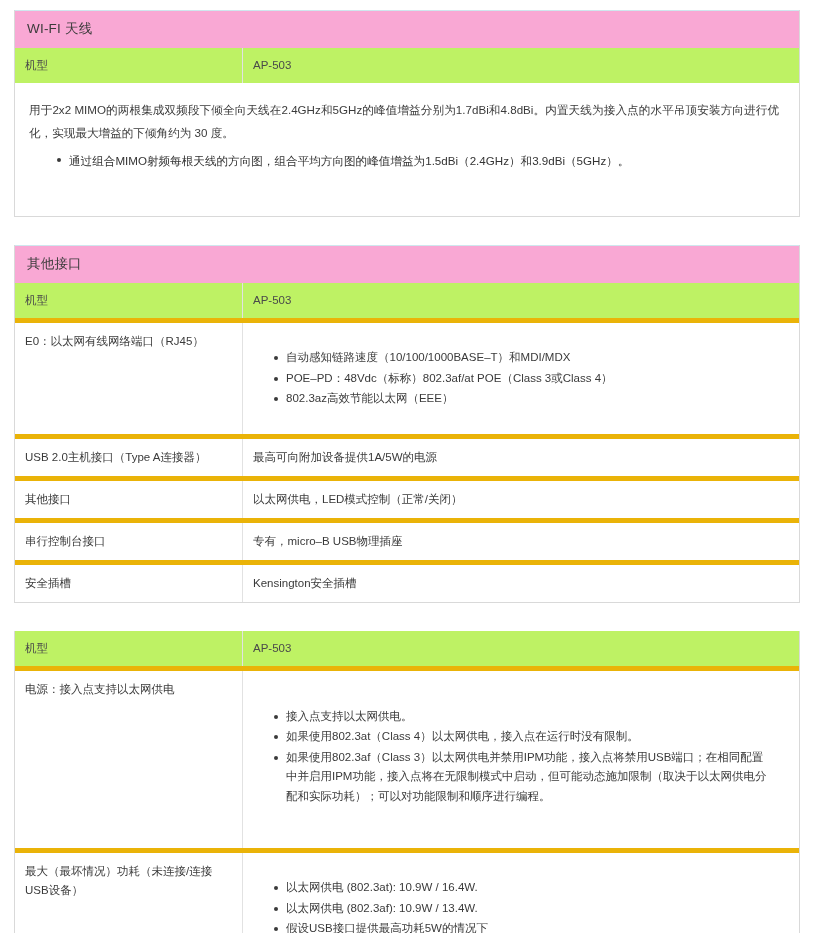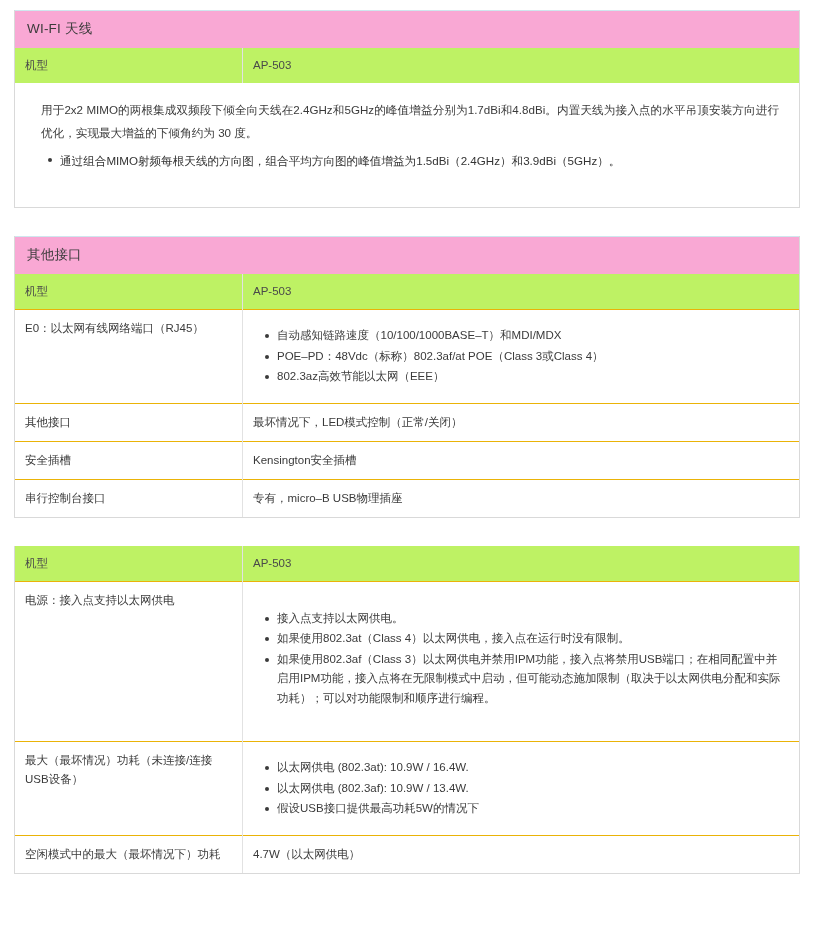--- a/index.html
+++ b/index.html
@@ -33,21 +33,21 @@
     font-size: 13.5px;
     color: #3b3b3b;
     letter-spacing: 0.2px;
   }
   table.spec {
     width: 100%;
     border-collapse: collapse;
     table-layout: fixed;
   }
   table.spec td {
-    border-top: 1px solid #eab308;
+    border-top: 5px solid #eab308;
     padding: 9px 10px 9px 10px;
     vertical-align: top;
     font-size: 11.5px;
     line-height: 1.65;
     color: #3a3a3a;
   }
   table.spec tr.head td {
     background: #bef264;
     border-top: none;
     color: #4a4a4a;
@@ -57,21 +57,21 @@
   td.label {
     width: 207px;
   }
   td.value {
     border-left: 1px solid #e2e2e2;
   }
   tr.head td.value {
     border-left: 1px solid #e2e2e2;
   }
   ul.bullets {
-    margin: 7px;
+    margin: 16px;
     padding-left: 17px;
     list-style: none;
   }
   ul.bullets > li {
     position: relative;
     margin: 0 0 1px 0;
     line-height: 1.7;
   }
   ul.bullets > li::before {
     content: "";
@@ -85,21 +85,21 @@
   }
   .intro-block {
     padding: 16px 14px 28px 14px;
     min-height: 118px;
     box-sizing: border-box;
   }
   .intro-para {
     font-size: 11.6px;
     line-height: 1.95;
     color: #3a3a3a;
-    margin: 0 0 6px 12px;
+    margin: 0 0 6px 0;
     text-align: justify;
     padding-right: 6px;
   }
   .intro-block ul.bullets {
     padding-left: 24px;
     margin-top: 6px;
   }
   .intro-block ul.bullets > li {
     font-size: 11.6px;
     line-height: 1.9;
@@ -144,31 +144,35 @@
       <tr>
         <td class="label">E0：以太网有线网络端口（RJ45）</td>
         <td class="value">
           <ul class="bullets">
             <li>自动感知链路速度（10/100/1000BASE–T）和MDI/MDX</li>
             <li>POE–PD：48Vdc（标称）802.3af/at POE（Class 3或Class 4）</li>
             <li>802.3az高效节能以太网（EEE）</li>
           </ul>
         </td>
       </tr>
+      <tr class="tall">
+        <td class="label">USB 2.0主机接口（Type A连接器）</td>
+        <td class="value plain">最高可向附加设备提供1A/5W的电源</td>
+      </tr>
       <tr>
         <td class="label">其他接口</td>
-        <td class="value plain">最坏情况下，LED模式控制（正常/关闭）</td>
+        <td class="value plain">以太网供电，LED模式控制（正常/关闭）</td>
+      </tr>
+      <tr>
+        <td class="label">串行控制台接口</td>
+        <td class="value plain">专有，micro–B USB物理插座</td>
       </tr>
       <tr>
         <td class="label">安全插槽</td>
         <td class="value plain">Kensington安全插槽</td>
-      </tr>
-      <tr>
-        <td class="label">串行控制台接口</td>
-        <td class="value plain">专有，micro–B USB物理插座</td>
       </tr>
     </tbody>
       </table>
   </div>
 
   <div class="section">
     <table class="spec">
       <tbody>
           <tr class="head">
         <td class="label">机型</td>

